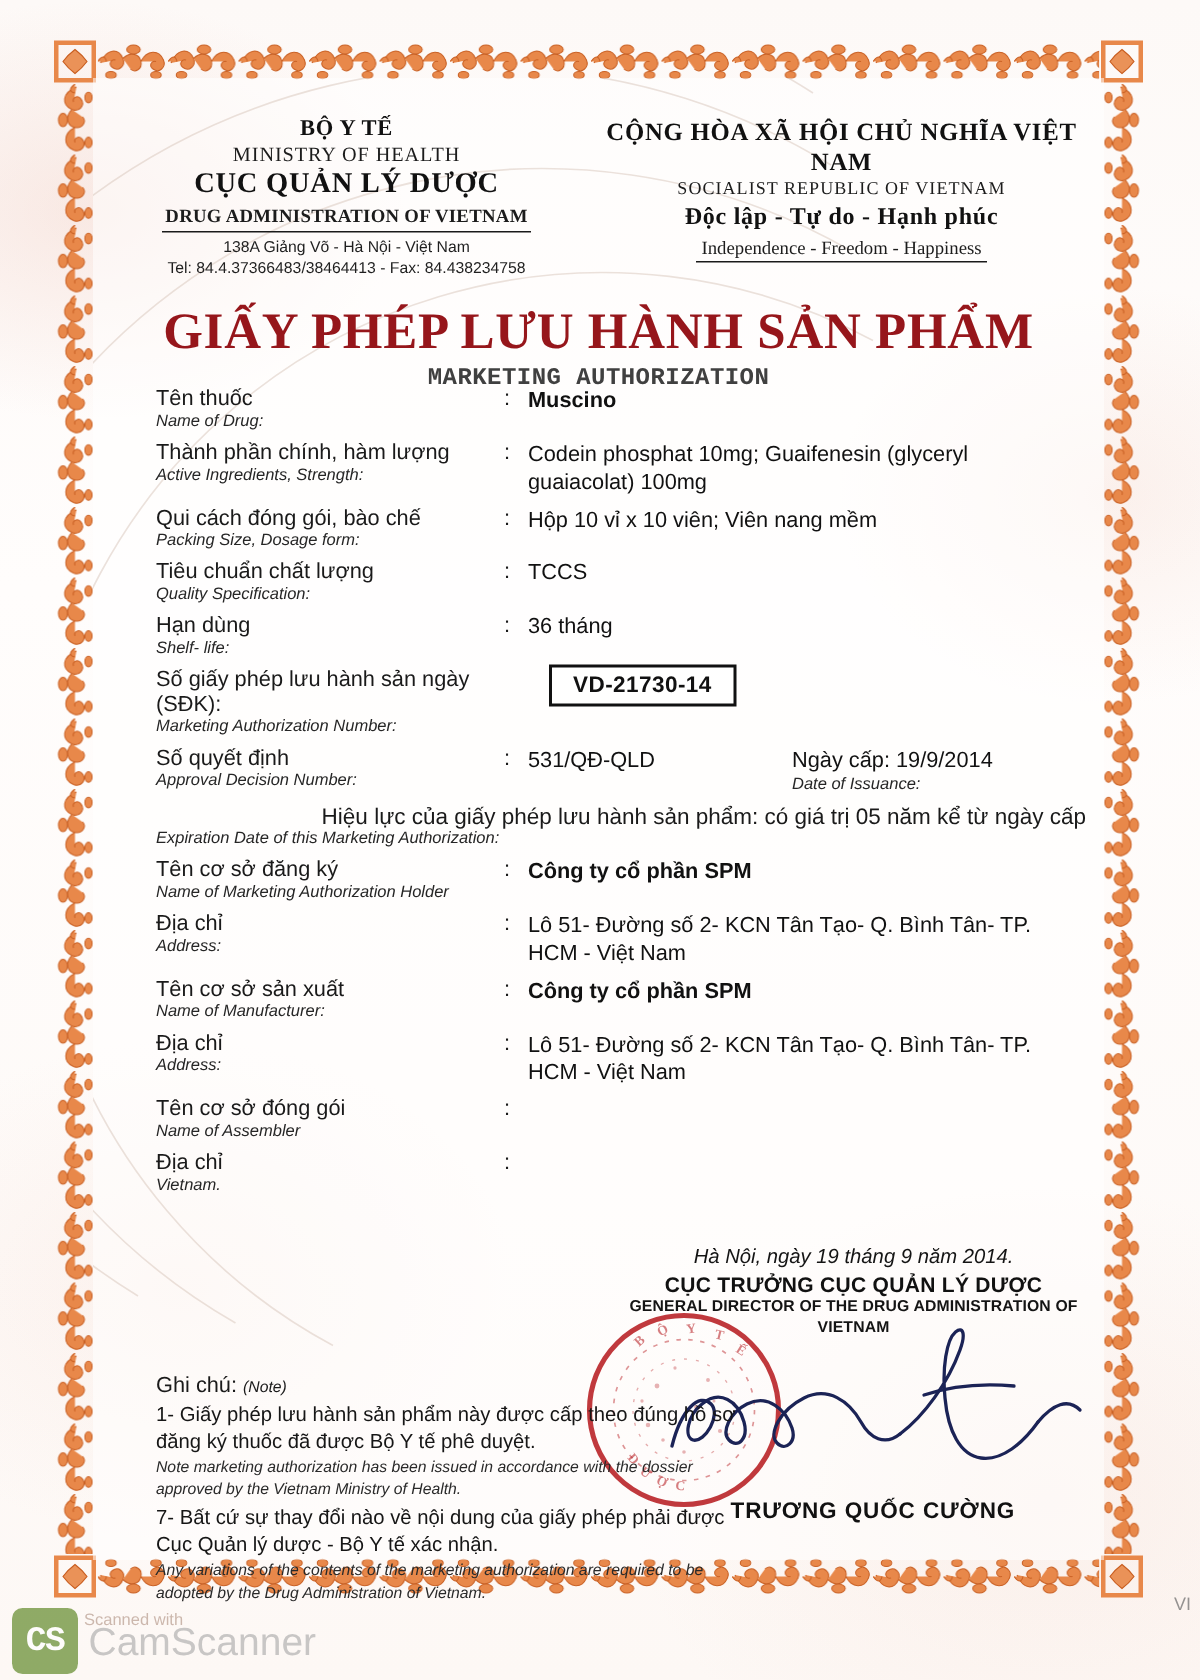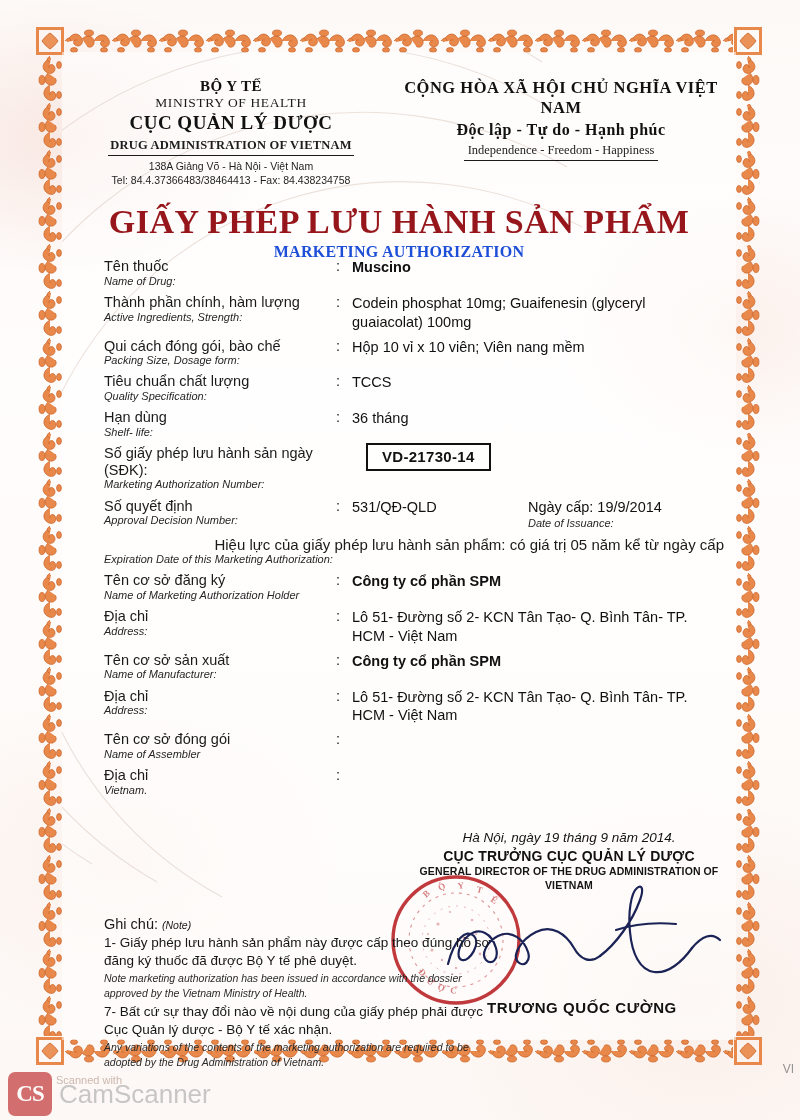--- a/index.html
+++ b/index.html
@@ -136,25 +136,25 @@
   }
   #main-title {
     font-family: "Liberation Serif", serif;
     font-weight: bold;
     font-size: 34px;
     letter-spacing: 0.5px;
     color: #96161b;
     line-height: 1.1;
   }
   #sub-title {
-    font-family: Liberation Serif, serif;
+    font-family: Liberation Mono, monospace;
     font-weight: bold;
     font-size: 16px;
     letter-spacing: 0.3px;
-    color: #1d4ed8;
+    color: #404040;
     margin-top: 3px;
   }
 
   
   #fields {
     position: absolute;
     left: 104px; top: 258px;
     width: 620px;
   }
   .row {
@@ -310,30 +310,30 @@
     position: absolute;
     left: 8px; bottom: 4px;
     display: flex;
     align-items: center;
     gap: 7px;
     opacity: 0.62;
     pointer-events: none;
   }
   #cs-logo {
     width: 44px; height: 44px;
-    background: #b91c1c;
+    background: #4d7c0f;
     border-radius: 7px;
     color: #ffffff;
     font-size: 23px;
     font-weight: bold;
     display: flex;
     align-items: center;
     justify-content: center;
     letter-spacing: -1px;
-    font-family: Liberation Serif, serif;
+    font-family: Liberation Mono, monospace;
   }
   #cs-text {
     font-size: 26px;
     color: #a8a8a8;
     font-family: "Liberation Sans", sans-serif;
   }
   #cs-small {
     position: absolute;
     left: 56px; bottom: 34px;
     font-size: 11px;
@@ -457,20 +457,21 @@
     <div class="hdr-left">
       <div class="ln-bold-serif t-ministry">BỘ Y TẾ</div>
       <div class="ln-serif t-ministry-en">MINISTRY OF HEALTH</div>
       <div class="ln-bold-serif t-dav">CỤC QUẢN LÝ DƯỢC</div>
       <div class="ln-serif t-dav-en">DRUG ADMINISTRATION OF VIETNAM</div>
       <div class="t-addr">138A Giảng Võ - Hà Nội - Việt Nam</div>
       <div class="t-addr" style="margin-top:0;">Tel: 84.4.37366483/38464413 - Fax: 84.438234758</div>
     </div>
     <div class="hdr-right">
       <div class="ln-bold-serif t-cong">CỘNG HÒA XÃ HỘI CHỦ NGHĨA VIỆT NAM</div>
+      <div class="ln-serif t-cong-en">SOCIALIST REPUBLIC OF VIETNAM</div>
       <div class="ln-bold-serif t-doclap">Độc lập - Tự do - Hạnh phúc</div>
       <div class="ln-serif t-doclap-en">Independence - Freedom - Happiness</div>
     </div>
   </div>
 
   <div id="title-block">
     <div id="main-title">GIẤY PHÉP LƯU HÀNH SẢN PHẨM</div>
     <div id="sub-title">MARKETING AUTHORIZATION</div>
   </div>
 

